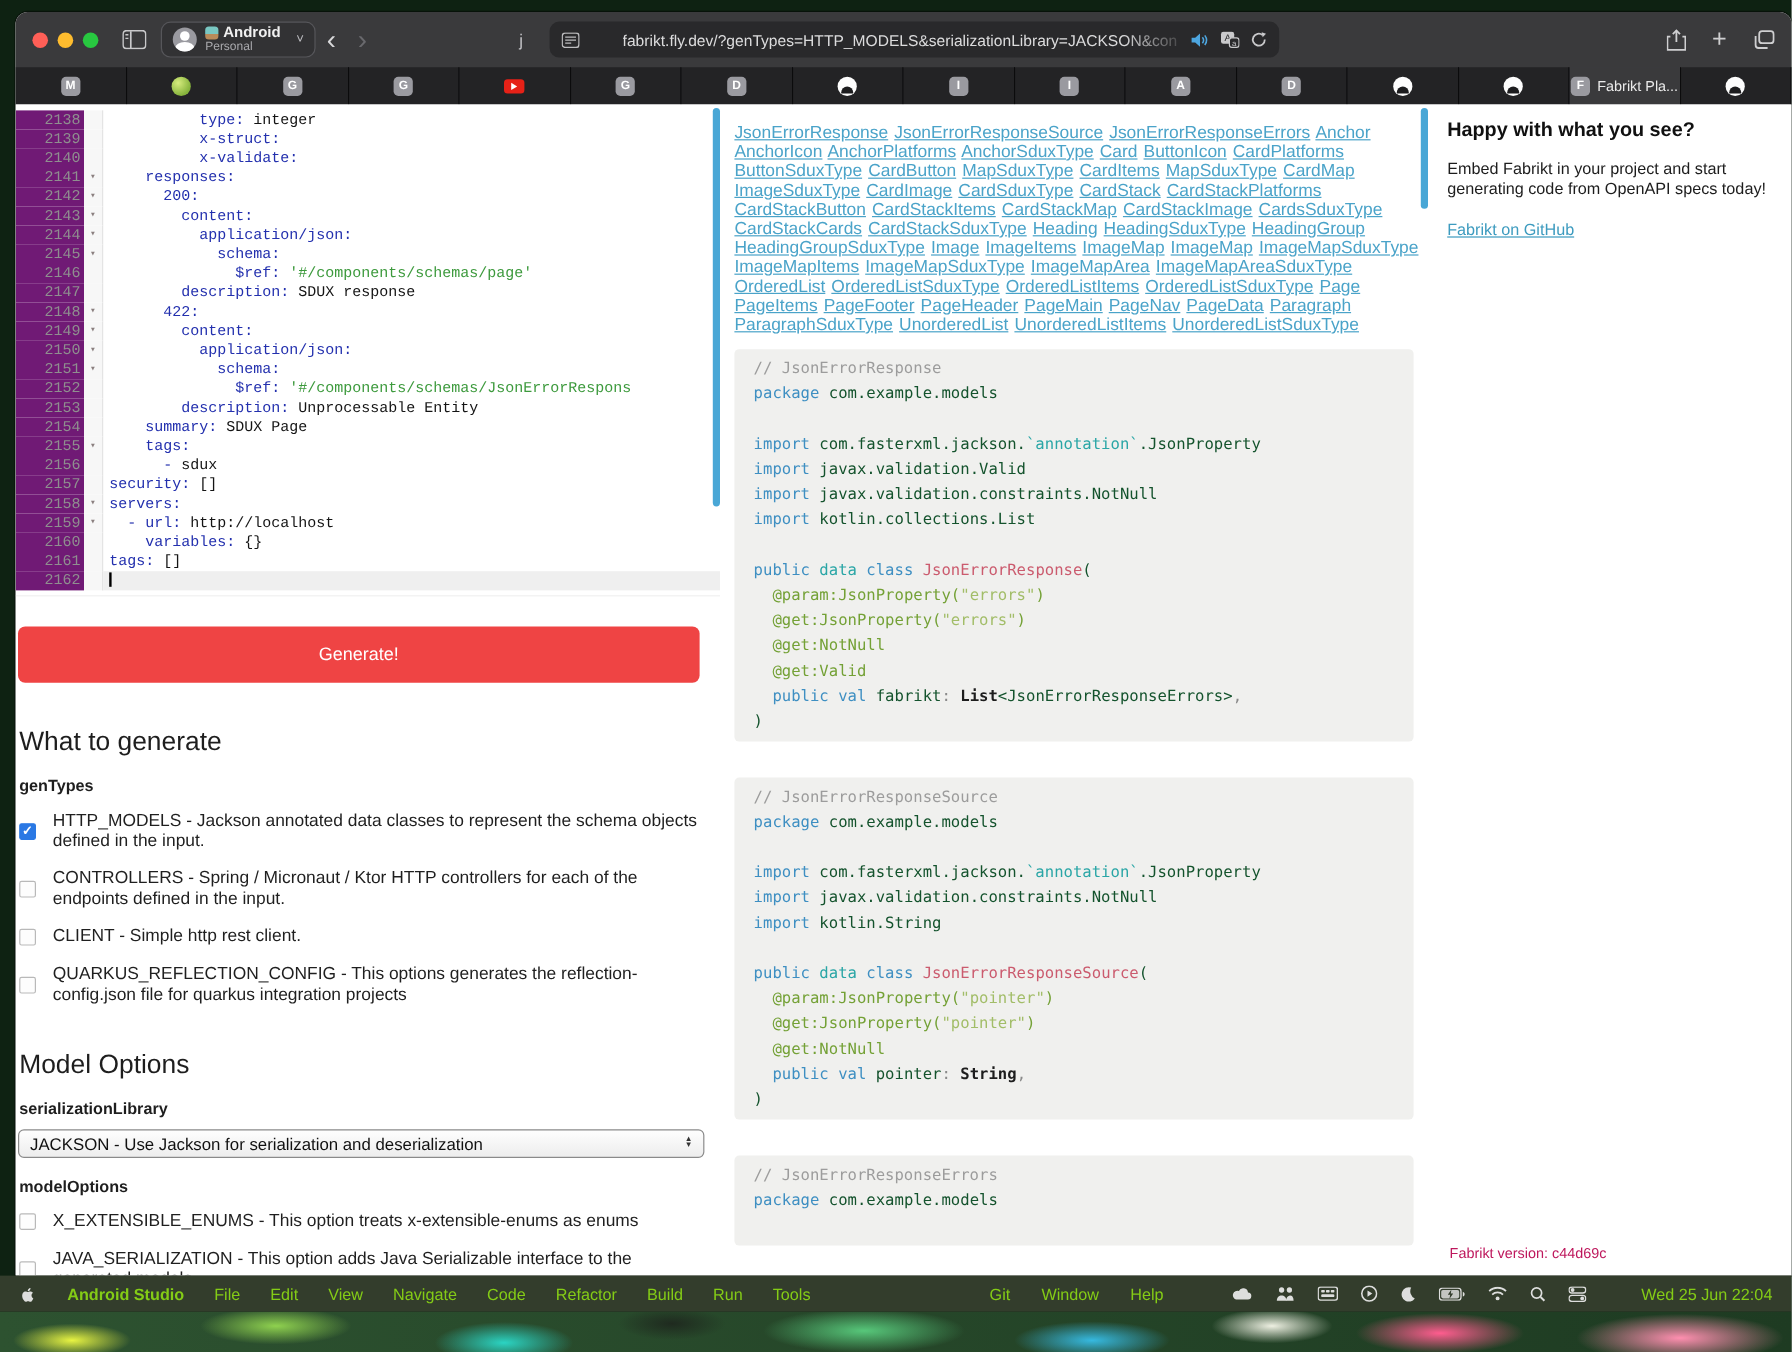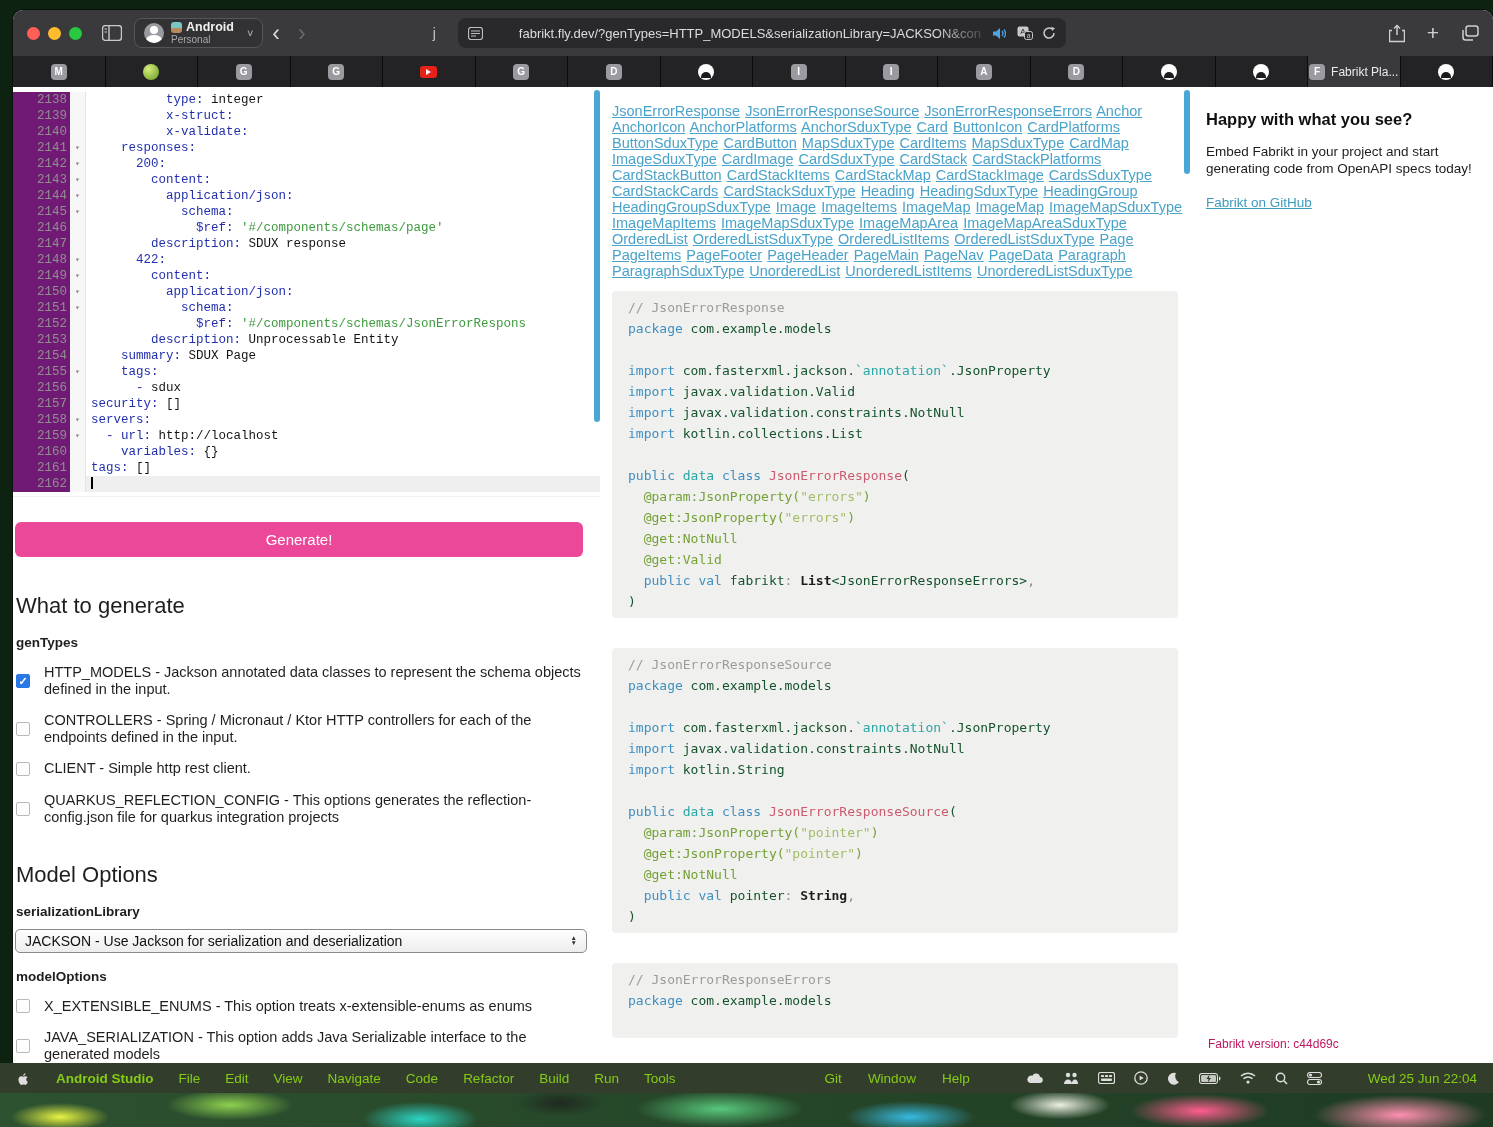--- a/index.html
+++ b/index.html
@@ -47,39 +47,39 @@
   .thumb-mid{left:1171px;top:3px;height:84px}
   .col-left{width:587px;flex:none;overflow:hidden;position:relative}
   .editor{height:404px;overflow:hidden;font-family:"Liberation Mono",monospace;font-size:12.5px;line-height:16px;padding-top:5px;border-bottom:1px solid #f0f0f0}
   .ed-row{display:flex;height:16px}
   .ed-num{width:54px;text-align:right;color:#8f8f8f;background:#701a75;flex:none;padding-right:3px}
   .ed-fold{width:15px;background:#f7f7f7;color:#8a7f7f;font-size:8px;flex:none;text-align:center;line-height:16px;border-right:1px solid #e4e4e4}
   .ed-code{white-space:pre;flex:1;padding-left:5px;overflow:hidden}
   .ed-row.last .ed-code{background:#efefef}
   .y-k{color:#2330ae}.y-v{color:#141414}.y-s{color:#3d9a3d}
   .cursor{display:inline-block;width:1.5px;height:12px;background:#000;vertical-align:-2px}
-  .btn-generate{display:block;margin:25px 0 0 2px;width:568px;height:35px;background:#ec4899;border:none;border-radius:6px;color:#fff;font-size:15px;font-family:inherit;cursor:pointer}
+  .btn-generate{display:block;margin:25px 0 0 2px;width:568px;height:47px;background:#ef4444;border:none;border-radius:6px;color:#fff;font-size:15px;font-family:inherit;cursor:pointer}
   .sec-h{font-size:22px;font-weight:500;color:#1e1e1e;margin:36px 0 0 3px}
   .sec-label{font-size:13.5px;font-weight:700;color:#1e1e1e;margin:16px 0 0 3px}
   .chk-row{display:flex;align-items:center;gap:14px;margin:14px 10px 14px 3px;font-size:14.5px;color:#1f1f1f;line-height:1.18}
   .chk{width:14px;height:14px;flex:none;border:1px solid #b9b9b9;border-radius:2px;background:#fdfdfd;box-sizing:border-box}
   .chk.on{background:#2a78e4;border-color:#2a78e4;color:#fff;font-size:11px;line-height:13px;text-align:center;font-weight:700}
   .select{width:572px;height:24px;border:1px solid #8a8a8a;border-radius:5px;background:linear-gradient(#fefefe,#ededed);display:flex;align-items:center;justify-content:space-between;padding:0 9px;font-size:14px;color:#111;margin:10px 0 0 2px;box-sizing:border-box}
   .spin{display:flex;flex-direction:column;line-height:4.5px;font-size:6.5px;color:#333}
   
   .col-mid{width:590px;flex:none;padding:16px 8px 0 12px;box-sizing:border-box;overflow:hidden}
   .links{font-size:14.5px;line-height:16px;width:574px;word-spacing:1px}
   .links a{color:#4aa3c9;text-decoration:underline;cursor:pointer}
   .code-block{background:#f0f0ee;border-radius:4px;padding:6px 16px;margin:12px 4px 30px 0;font-family:"DejaVu Sans Mono",monospace;font-size:13px;line-height:21px;overflow:hidden}
   .cl{min-height:21px;white-space:pre}
   .t-cm{color:#9c9c9c}.t-kw{color:#3e8fc2}.t-ty{color:#2aa6a6}.t-ti{color:#cb5b6e}
   .t-an{color:#74a136}.t-st{color:#a2bd68}.t-tk{color:#2aa6a6}.t-pl{color:#14532d}
   .t-pu{color:#8a8a8a}.t-sb{color:#1d1d1d;font-weight:bold}
   
-  .col-right{flex:1;position:relative;padding:15px 16px;box-sizing:border-box;overflow:hidden}
+  .col-right{flex:1;position:relative;padding:4px 16px;box-sizing:border-box;overflow:hidden}
   .sb-head{font-size:16.5px;font-weight:700;color:#101010;margin:8px 0 0}
   .sb-body{font-size:13.5px;line-height:1.25;color:#1d1d1d;margin:15px 0 0;max-width:286px}
   .gh-link{display:inline-block;margin-top:17px;color:#3d9bbf;text-decoration:underline;font-size:13.5px;cursor:pointer}
   .version{position:absolute;bottom:12px;left:18px;color:#be185d;font-size:12px}
   
   .menubar{position:absolute;left:0;top:1063px;width:1493px;height:30px;background:#333d2c;display:flex;align-items:center;color:#84cc16;font-size:13.5px;padding:0 16px;box-sizing:border-box;z-index:10}
   .mb-left{display:flex;align-items:center;gap:25px}
   .mb-app{font-weight:700}
   .mb-item{white-space:nowrap}
   .mb-right{margin-left:auto;display:flex;gap:22px}

